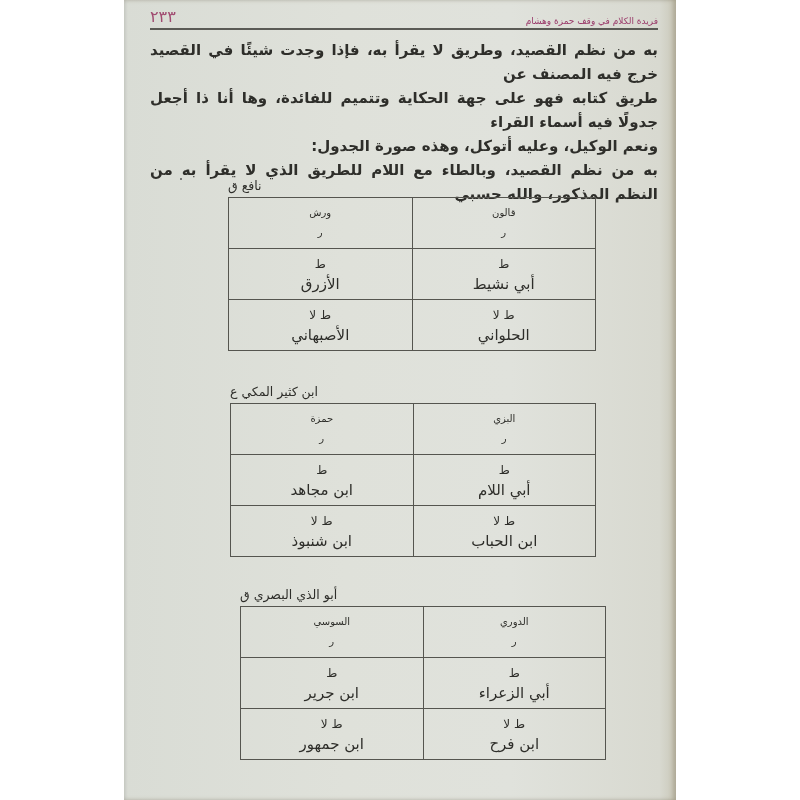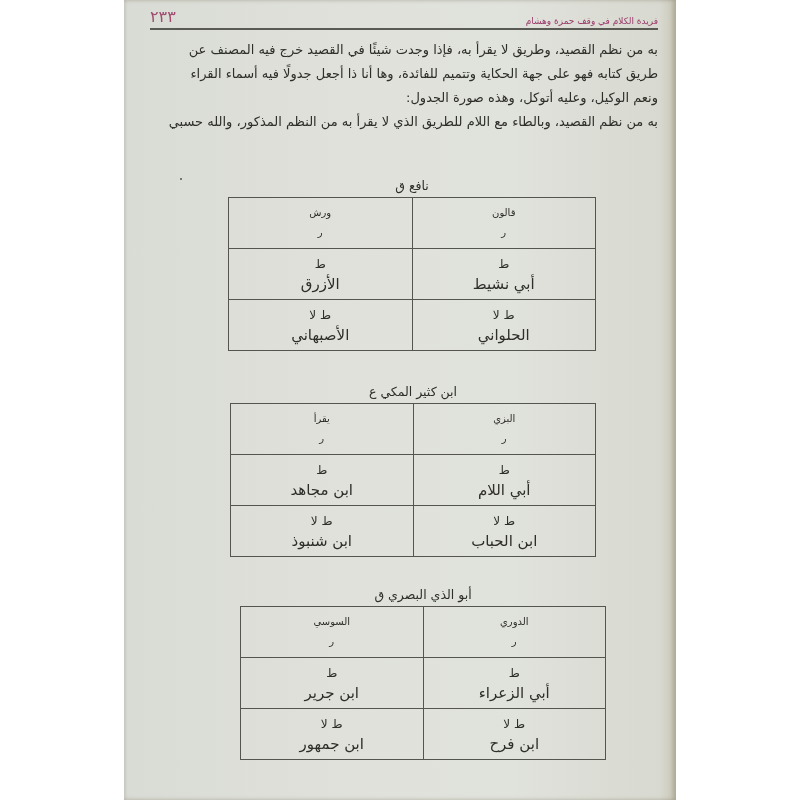--- a/index.html
+++ b/index.html
@@ -43,34 +43,35 @@
     color: #a04a70;
     letter-spacing: 1px;
   }
   .body-text {
     position: absolute;
     left: 26px;
     right: 18px;
     top: 38px;
     direction: rtl;
     text-align: justify;
-    font-size: 13px;
+    font-size: 15px;
     line-height: 24px;
     color: #2e2e2a;
+    font-weight: bold;
   }
   .body-text p {
     margin: 0;
     text-align-last: right;
   }
   .table-block {
     position: absolute;
     direction: rtl;
   }
   .table-caption {
-    text-align: center;
+    text-align: left;
     font-size: 12.5px;
     color: #2e2e2a;
     height: 22px;
     line-height: 22px;
   }
   table.qtable {
     border-collapse: collapse;
     width: 100%;
     table-layout: fixed;
   }
@@ -154,21 +155,21 @@
   <div class="table-block" style="left:106px; top:381px; width:366px;">
     <div class="table-caption">ابن كثير المكي ع</div>
     <table class="qtable">
       <tbody>
           <tr>
         <td>
           <span class="name-top">البزي</span>
           <span class="sym-bottom">ر</span>
         </td>
         <td>
-          <span class="name-top">يقرأ</span>
+          <span class="name-top">حمزة</span>
           <span class="sym-bottom">ر</span>
         </td>
       </tr>
       <tr>
         <td>
           <span class="cell-line1">ط</span>
           <span class="cell-line2">أبي اللام</span>
         </td>
         <td>
           <span class="cell-line1">ط</span>

